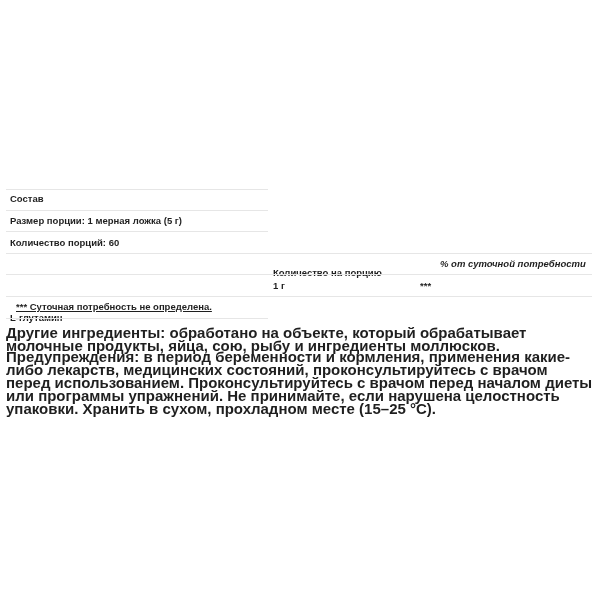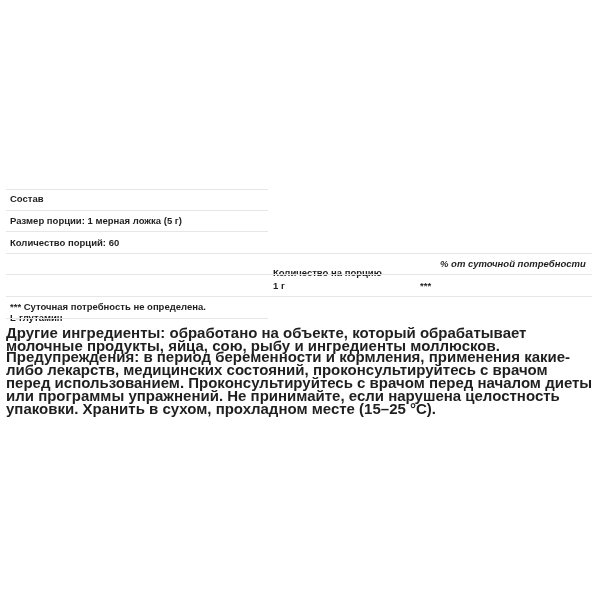--- a/index.html
+++ b/index.html
@@ -61,20 +61,20 @@
   <div class="hline" style="left:6px; top:274px; width:586px;"></div>
 
   <div>
     <div class="txt" style="left:10px; top:280px;margin-top:32px;">L-глутамин</div>
     <div class="txt" style="left:273px; top:280px;">1 г</div>
     <div class="txt" style="left:420px; top:280px;">***</div>
   </div>
 
   <div class="hline" style="left:6px; top:296px; width:586px;"></div>
 
-  <div class="txt" style="left:10px; top:301px;">*** Суточная потребность не определена.</div>
+  <div class="txt" style="left:16px; top:301px;text-decoration:underline;">*** Суточная потребность не определена.</div>
 
   <div class="hline" style="left:6px; top:318px; width:262px;"></div>
 </div>
 
 <div class="para" style="top:326px;">Другие ингредиенты: обработано на объекте, который обрабатывает молочные продукты, яйца, сою, рыбу и ингредиенты моллюсков.</div>
 
 <div class="para" style="top:350px;">Предупреждения: в период беременности и кормления, применения какие-либо лекарств, медицинских состояний, проконсультируйтесь с врачом перед использованием. Проконсультируйтесь с врачом перед началом диеты или программы упражнений. Не принимайте, если нарушена целостность упаковки. Хранить в сухом, прохладном месте (15–25 °C).</div>
 
 </body></html>

